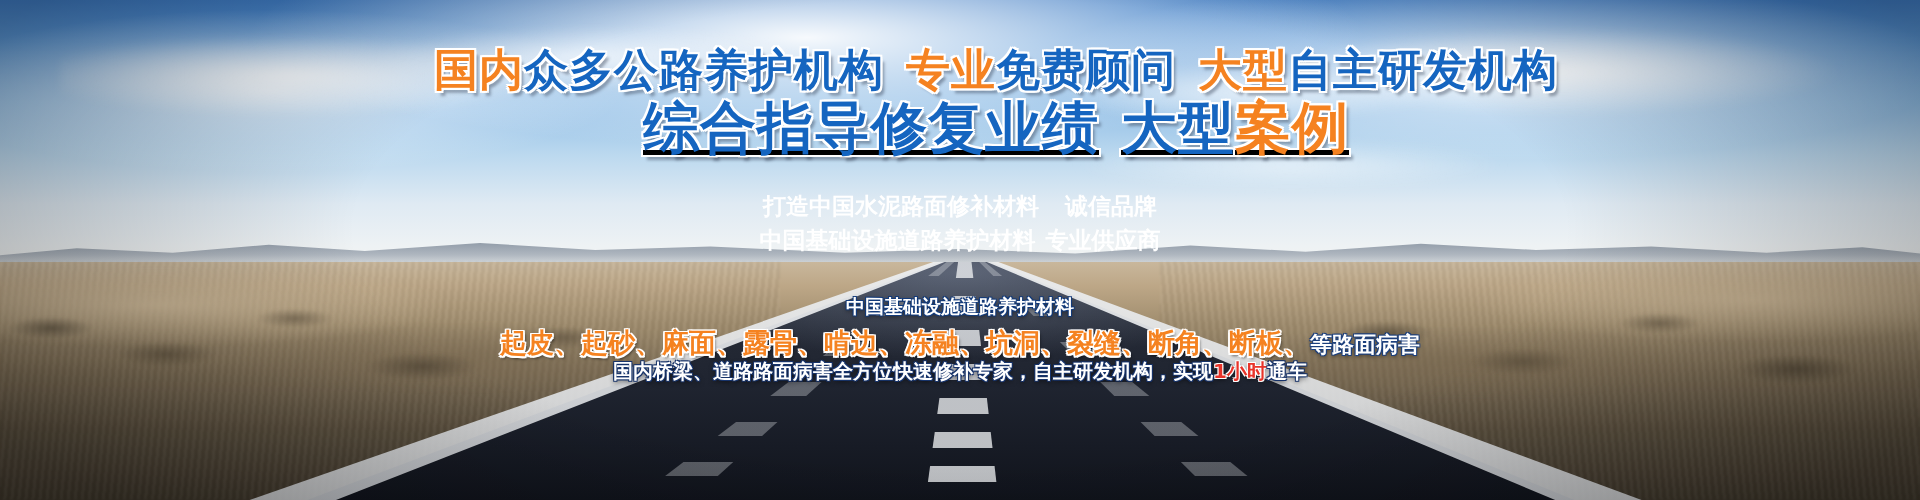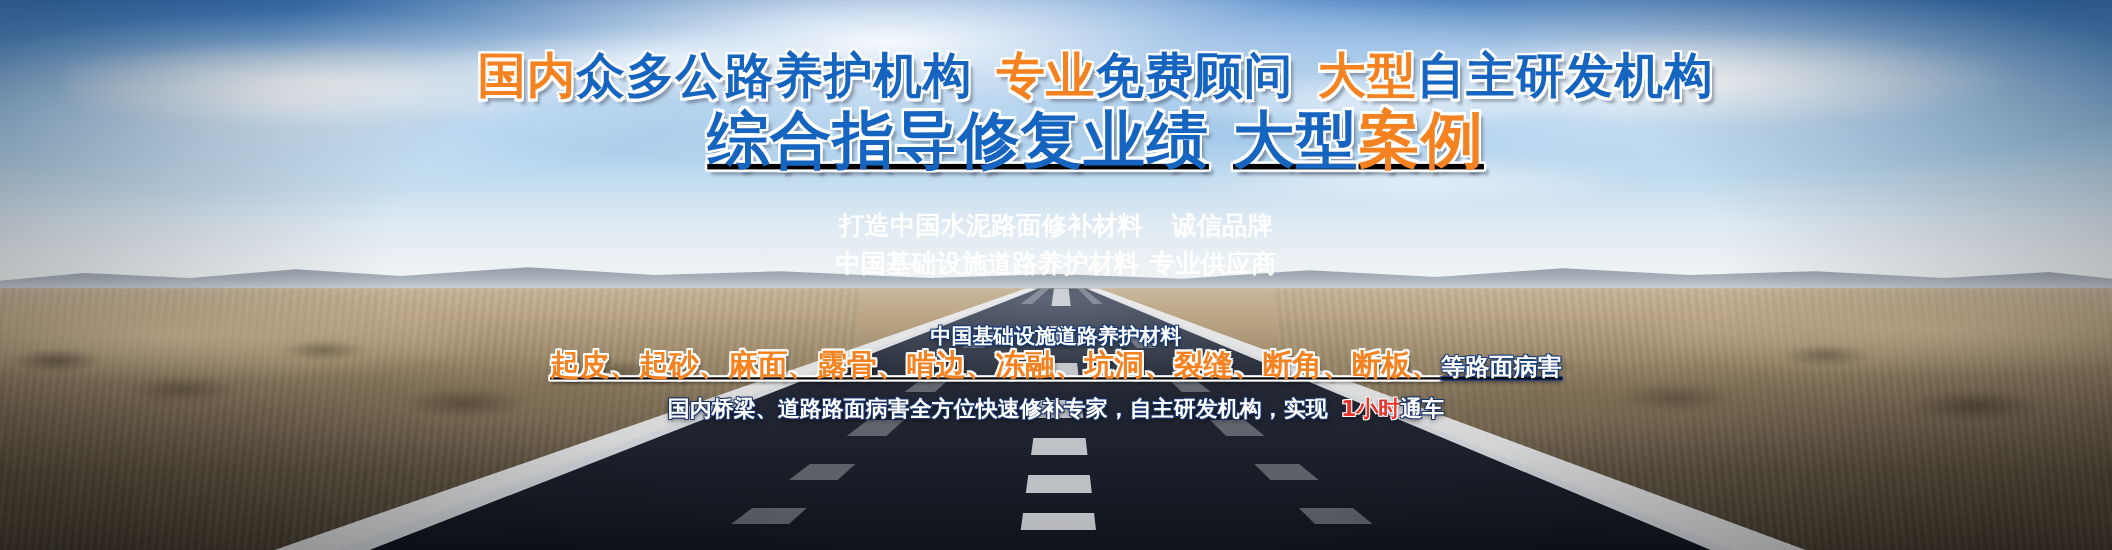--- a/index.html
+++ b/index.html
@@ -164,40 +164,39 @@
 
   .botline{
     position:absolute;left:0;width:1920px;text-align:center;
     font-weight:bold;white-space:nowrap;
   }
   .b0{
     top:294px;font-size:19px;line-height:24px;color:#ffffff;
     text-shadow:1px 1px 0 #123a7a, -1px 1px 0 #123a7a, 1px -1px 0 #123a7a, -1px -1px 0 #123a7a, 0 2px 4px rgba(0,0,0,.6);
   }
   .b1{
-    top:316px;font-size:27px;line-height:34px;text-decoration:underline;
+    top:326px;font-size:27px;line-height:34px;
   }
   .b1 .o{
     color:#F58220;
     text-shadow:1.5px 0 0 #fff,-1.5px 0 0 #fff,0 1.5px 0 #fff,0 -1.5px 0 #fff,
                 1.5px 1.5px 0 #fff,-1.5px 1.5px 0 #fff,1.5px -1.5px 0 #fff,-1.5px -1.5px 0 #fff,
                 2px 3px 3px rgba(0,0,0,.55);
   }
   .b1 .w{
     color:#ffffff;font-size:22px;
     text-shadow:1px 1px 0 #1b3f7d,-1px 1px 0 #1b3f7d,1px -1px 0 #1b3f7d,-1px -1px 0 #1b3f7d,0 2px 4px rgba(0,0,0,.6);
   }
   .b2{
     top:358px;font-size:20px;line-height:26px;color:#ffffff;
     text-shadow:1px 1px 0 #17336a,-1px 1px 0 #17336a,1px -1px 0 #17336a,-1px -1px 0 #17336a,0 2px 5px rgba(0,0,0,.7);
   }
   .b2 .hot{
     color:#E8342A;
     text-shadow:1px 1px 0 #fff,-1px 1px 0 #fff,1px -1px 0 #fff,-1px -1px 0 #fff,0 2px 4px rgba(0,0,0,.55);
-    padding-left:12px;
   }
 </style>
 </head>
 <body>
 
 <div class="banner">
 
   <div class="sky"></div>
   <div class="cloudA"></div>
   <div class="cloudB"></div>

